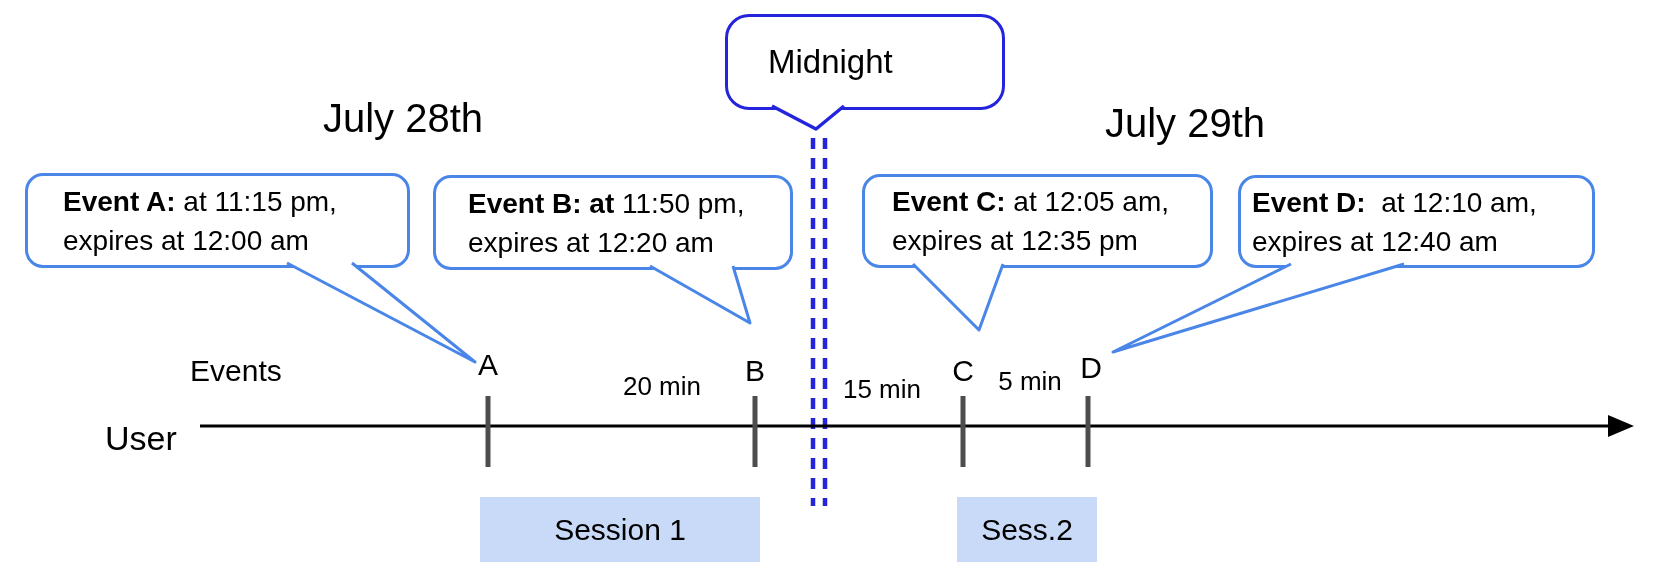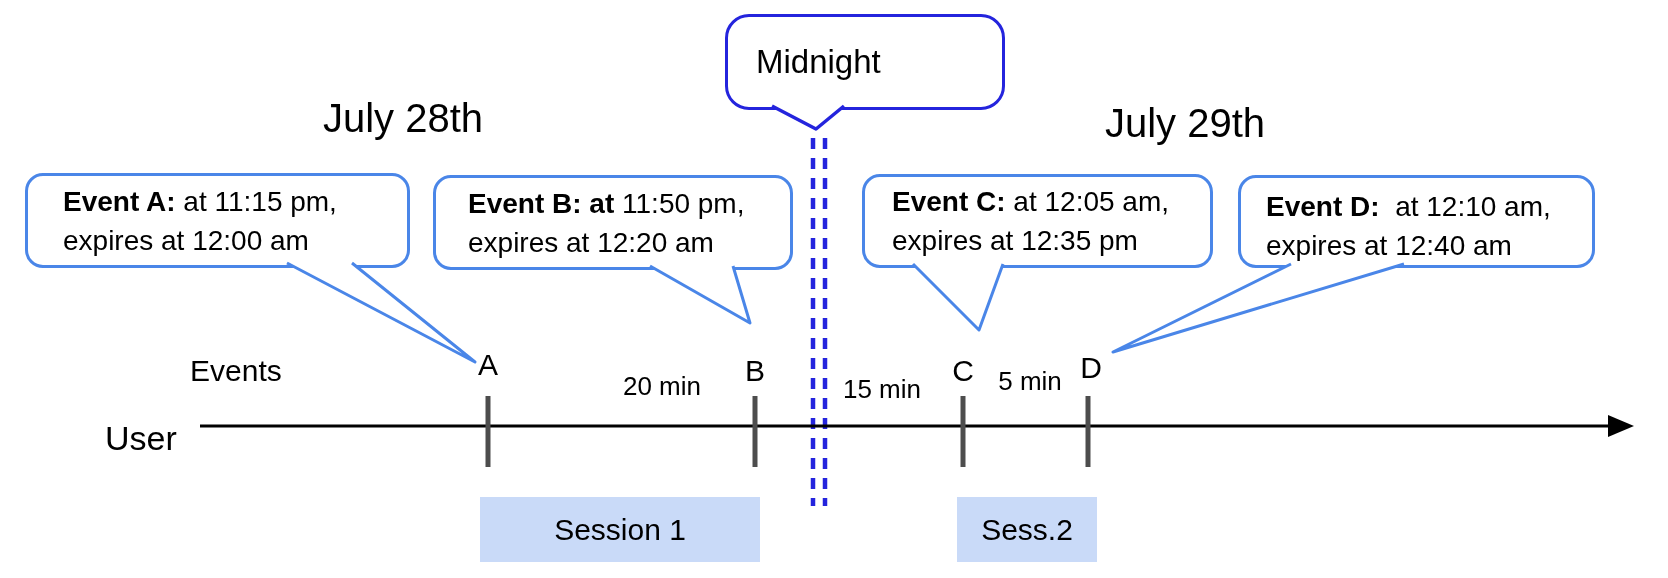--- a/index.html
+++ b/index.html
@@ -16,33 +16,33 @@
   .tail-light{fill:#fff;stroke:var(--callout-border,#4a86e8);stroke-width:3px;stroke-linejoin:round;}
   .tail-dark{fill:#fff;stroke:var(--midnight-blue,#2424dd);stroke-width:3.5px;stroke-linejoin:round;}
 
   .date-label{position:absolute;font-size:40px;width:320px;text-align:center;white-space:nowrap;}
   .jul28{left:243px;top:96px;}
   .jul29{left:1025px;top:101px;}
 
   .midnight-box{
     position:absolute;left:725px;top:14px;width:280px;height:96px;background:#fff;
     border:3.5px solid var(--midnight-blue,#2424dd);border-radius:24px;
-    display:flex;align-items:center;padding-left:28px;font-size:33px;
+    display:flex;align-items:center;padding-left:40px;font-size:33px;
   }
 
   .callout{
     position:absolute;background:#fff;border:3px solid var(--callout-border,#4a86e8);
     border-radius:18px;display:flex;flex-direction:column;justify-content:center;
     font-size:28px;line-height:39px;
   }
   .co-line{white-space:pre-wrap;}
   .co-a{left:25px;top:173px;width:385px;height:95px;padding-left:35px;}
   .co-b{left:433px;top:175px;width:360px;height:95px;padding-left:32px;}
   .co-c{left:862px;top:174px;width:351px;height:94px;padding-left:27px;}
-  .co-d{left:1238px;top:175px;width:357px;height:93px;padding-left:25px;justify-content:flex-end;}
+  .co-d{left:1238px;top:175px;width:357px;height:93px;padding-left:11px;}
 
   .events-label{position:absolute;left:190px;top:354px;font-size:30px;}
   .user-label{position:absolute;left:105px;top:419px;font-size:34px;}
 
   .tick-label{position:absolute;width:60px;text-align:center;font-size:30px;}
   .tl-a{left:458px;top:348px;}
   .tl-b{left:725px;top:354px;}
   .tl-c{left:933px;top:354px;}
   .tl-d{left:1061px;top:351px;}
 

